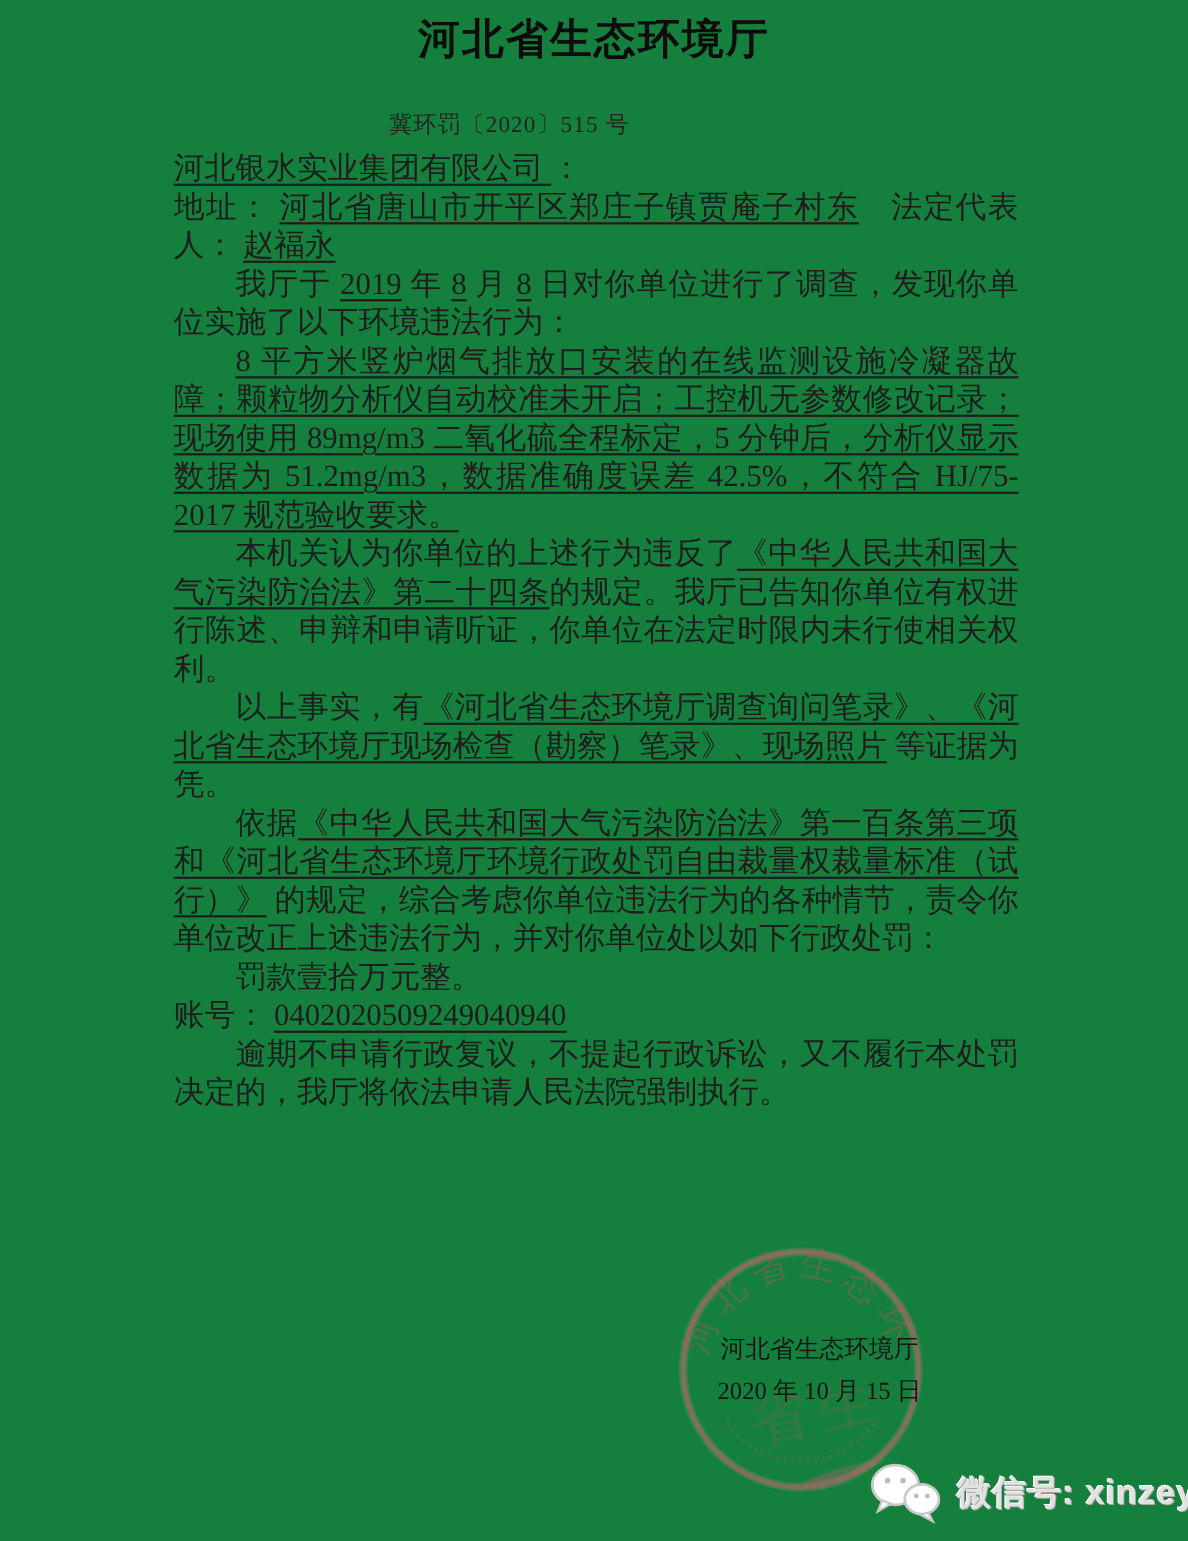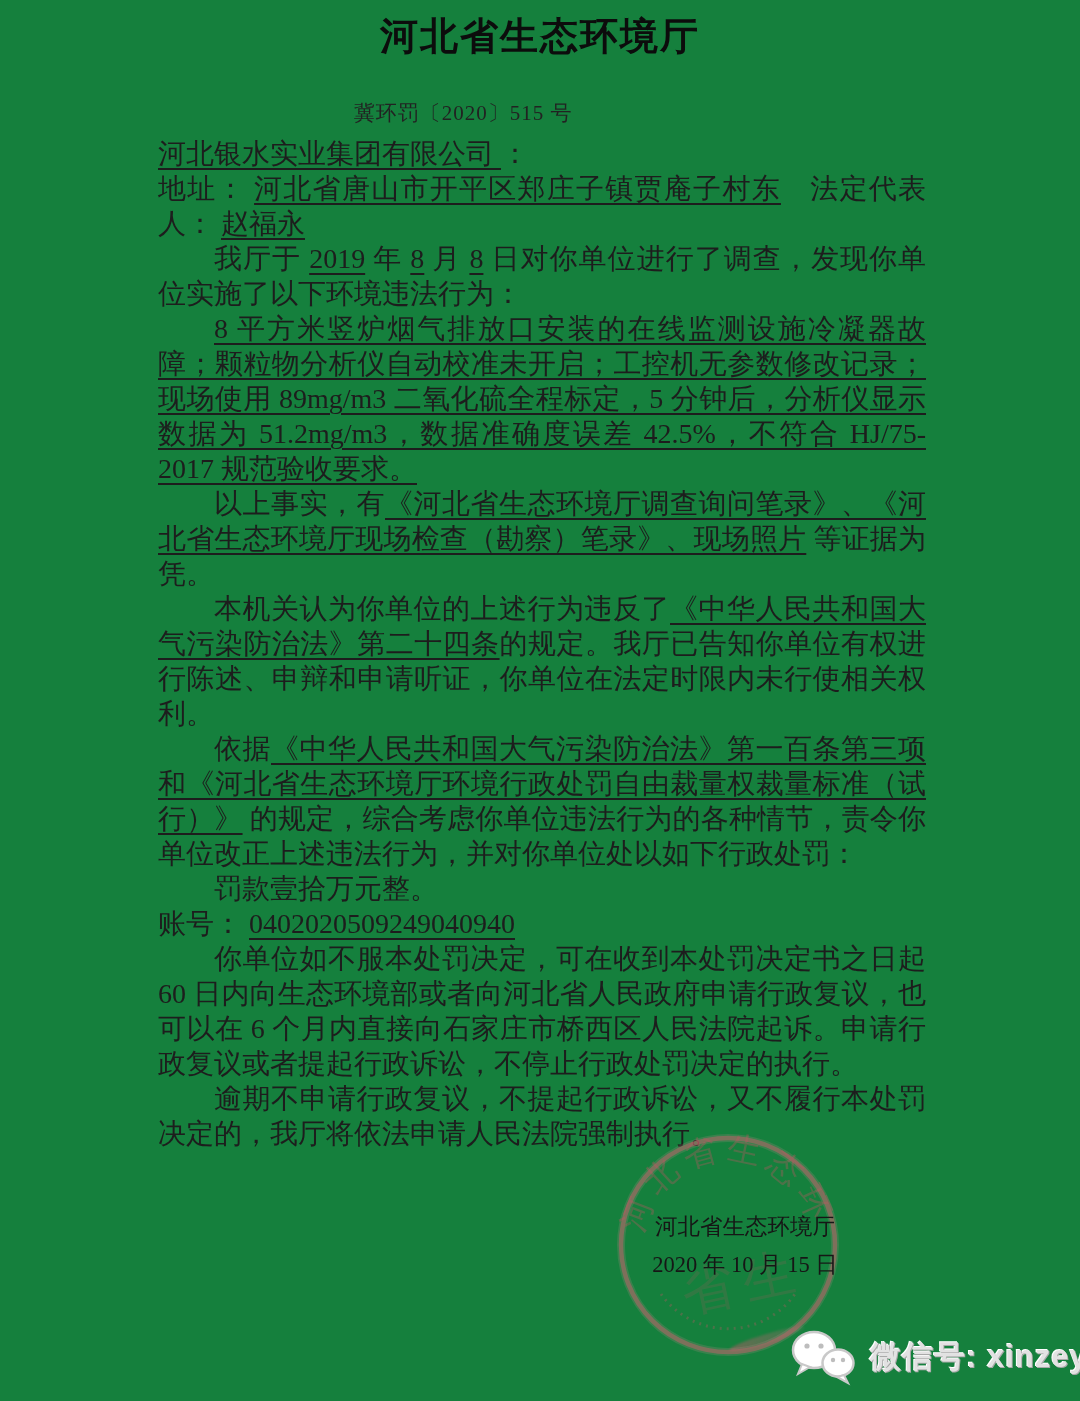--- a/index.html
+++ b/index.html
@@ -68,26 +68,25 @@
     <div>河北省生态环境厅</div>
   </div>
 
   <div class="doc-number">冀环罚〔2020〕515 号</div>
 
   <div class="doc-body">
       <p class="para"><span class="u">河北银水实业集团有限公司 </span><span>：</span></p>
       <p class="para"><span>地址： </span><span class="u">河北省唐山市开平区郑庄子镇贾庵子村东</span><span>　法定代表人： </span><span class="u">赵福永</span></p>
       <p class="para indent"><span>我厅于 </span><span class="u">2019</span><span> 年 </span><span class="u">8</span><span> 月 </span><span class="u">8</span><span> 日对你单位进行了调查，发现你单位实施了以下环境违法行为：</span></p>
       <p class="para indent"><span class="u">8 平方米竖炉烟气排放口安装的在线监测设施冷凝器故障；颗粒物分析仪自动校准未开启；工控机无参数修改记录；现场使用 89mg/m3 二氧化硫全程标定，5 分钟后，分析仪显示数据为 51.2mg/m3，数据准确度误差 42.5%，不符合 HJ/75-2017 规范验收要求。</span></p>
+      <p class="para indent"><span>本机关认为你单位的上述行为违反了</span><span class="u">《中华人民共和国大气污染防治法》第二十四条</span><span>的规定。我厅已告知你单位有权进行陈述、申辩和申请听证，你单位在法定时限内未行使相关权利。</span></p>
       <p class="para indent"><span>以上事实，有</span><span class="u">《河北省生态环境厅调查询问笔录》、《河北省生态环境厅现场检查（勘察）笔录》、现场照片</span><span> 等证据为凭。</span></p>
-      <p class="para indent"><span>本机关认为你单位的上述行为违反了</span><span class="u">《中华人民共和国大气污染防治法》第二十四条</span><span>的规定。我厅已告知你单位有权进行陈述、申辩和申请听证，你单位在法定时限内未行使相关权利。</span></p>
       <p class="para indent"><span>依据</span><span class="u">《中华人民共和国大气污染防治法》第一百条第三项和《河北省生态环境厅环境行政处罚自由裁量权裁量标准（试行）》</span><span> 的规定，综合考虑你单位违法行为的各种情节，责令你单位改正上述违法行为，并对你单位处以如下行政处罚：</span></p>
       <p class="para indent"><span>罚款壹拾万元整。</span></p>
       <p class="para"><span>账号： </span><span class="u"> 0402020509249040940 </span></p>
-      <p class="para indent"><span>你单位如不服本处罚决定，可在收到本处罚决定书之日起 60 日内向生态环境部或者向河北省人民政府申请行政复议，也可以在 6 个月内直接向石家庄市桥西区人民法院起诉。申请行政复议或者提起行政诉讼，不停止行政处罚决定的执行。</span></p>
       <p class="para indent"><span>逾期不申请行政复议，不提起行政诉讼，又不履行本处罚决定的，我厅将依法申请人民法院强制执行。</span></p>
     </div>
 
   <svg class="stamp" viewBox="0 0 230 230">
     <circle cx="115" cy="113" r="107" fill="none" stroke="#c25562" stroke-width="4.5" opacity="0.5"></circle>
     <circle cx="115" cy="113" r="107" fill="none" stroke="#d98b95" stroke-width="8" opacity="0.18"></circle>
     <defs>
       <path id="ring-top" d="M 30 113 A 85 85 0 1 1 200 113"></path>
       <path id="ring-bottom" d="M 48 160 A 82 82 0 0 0 182 160"></path>
     </defs>

